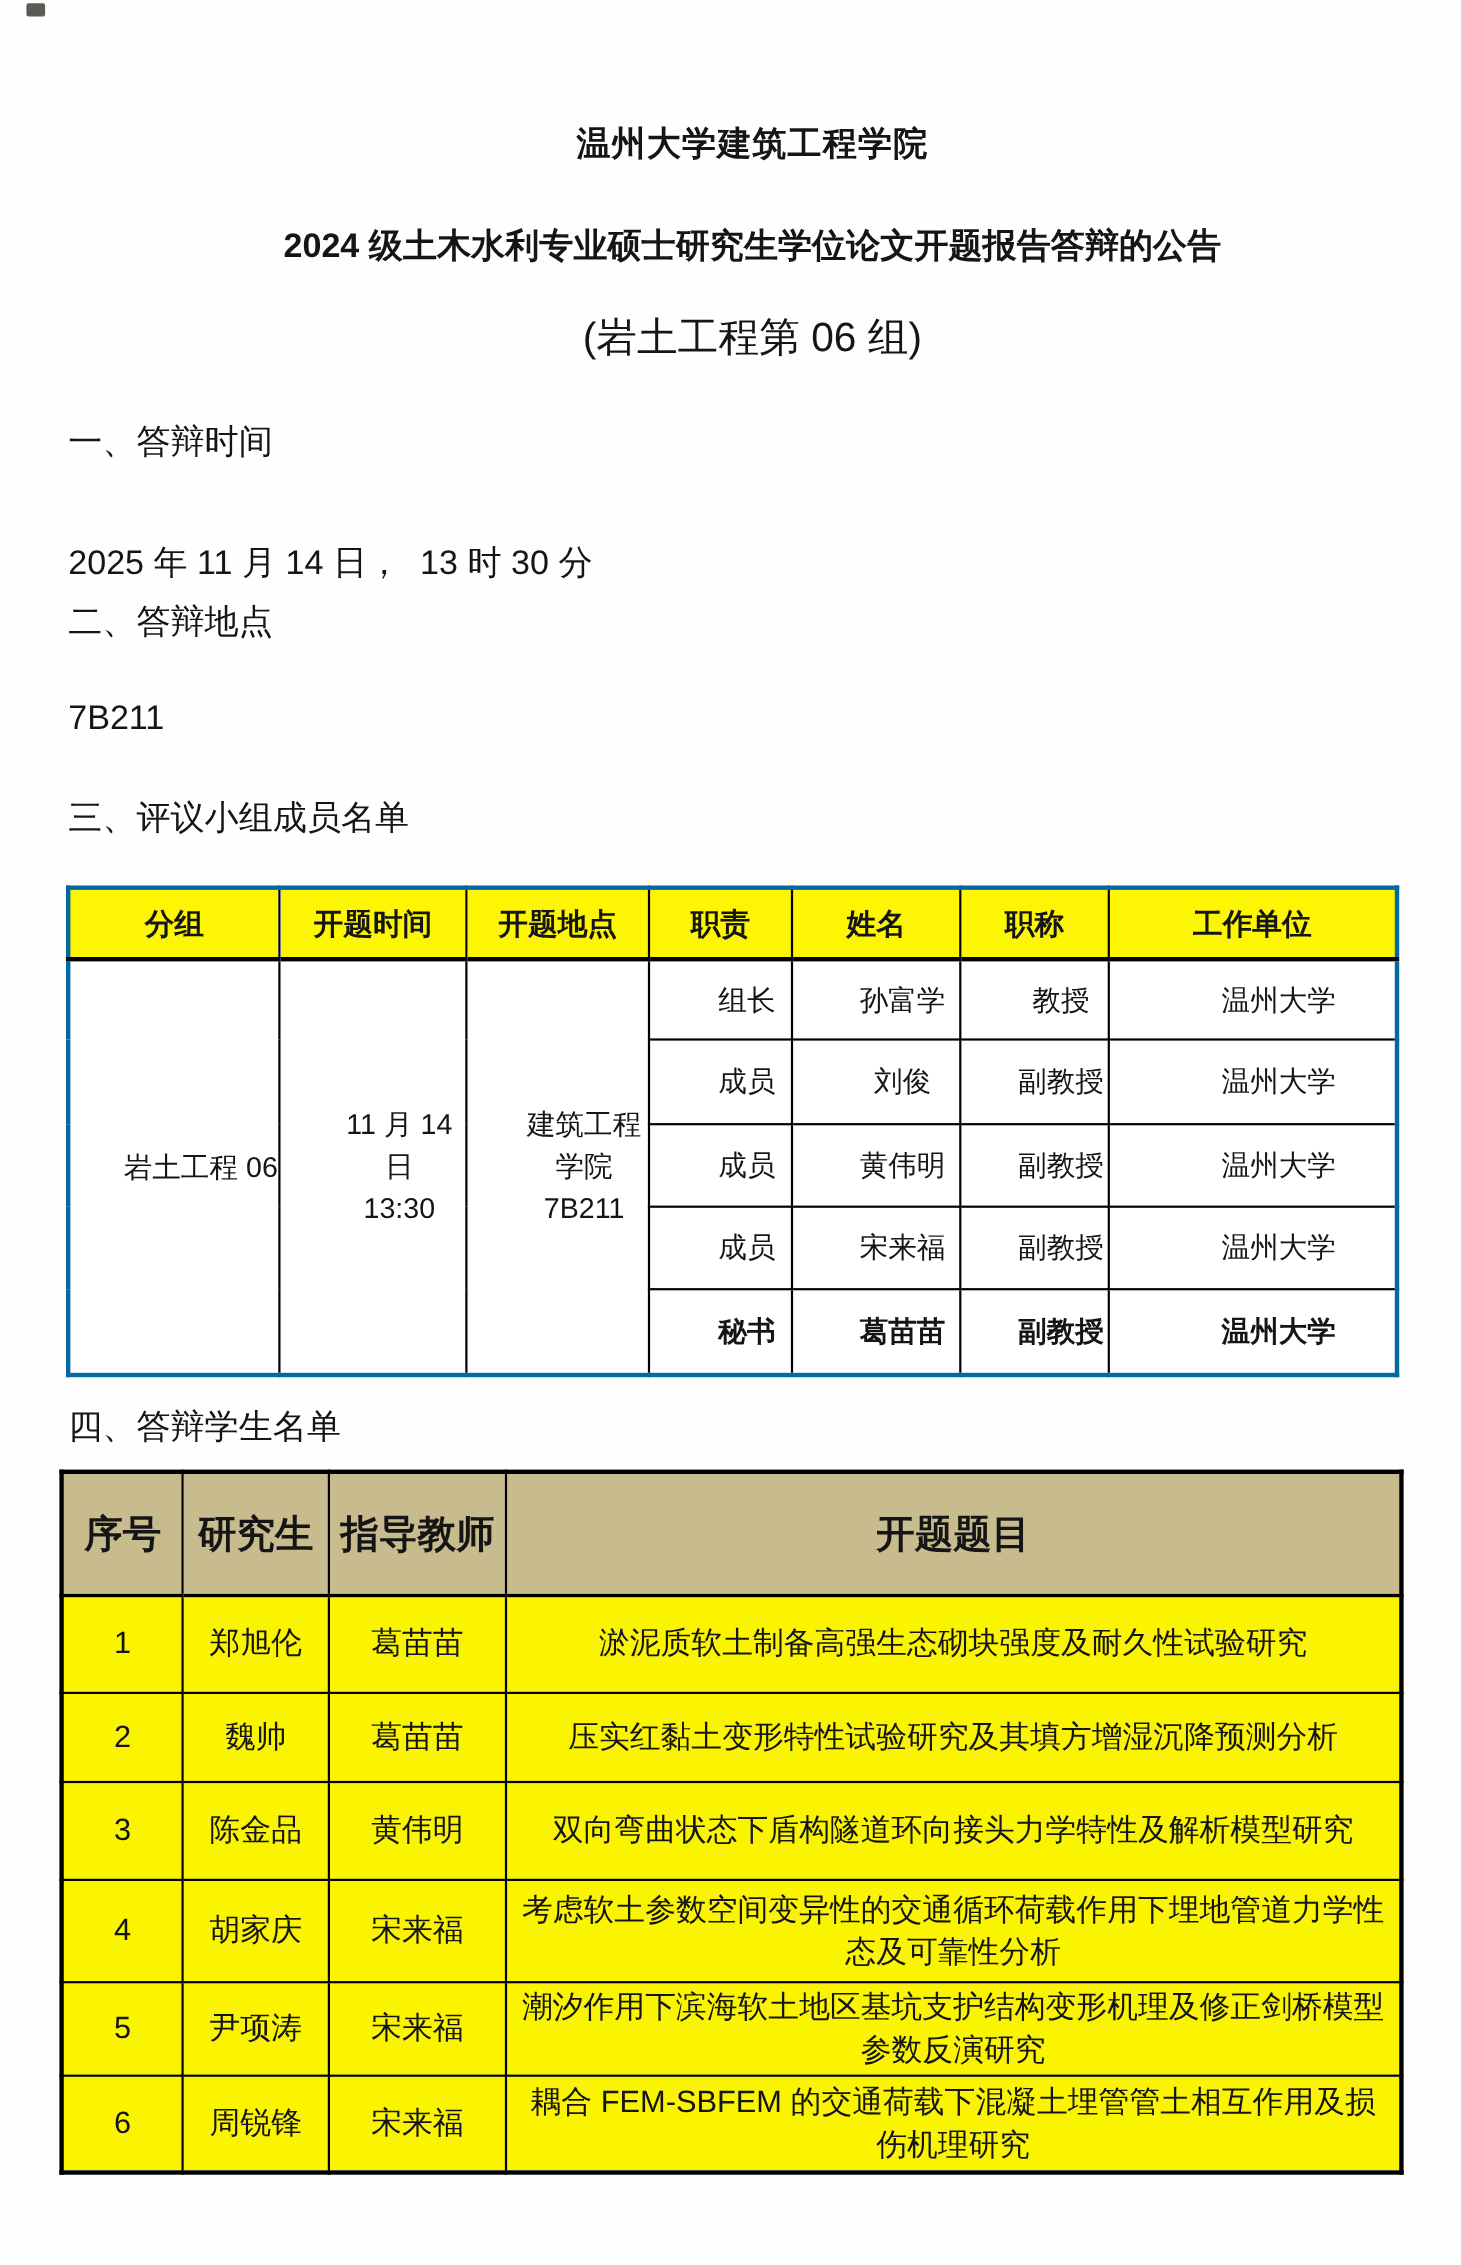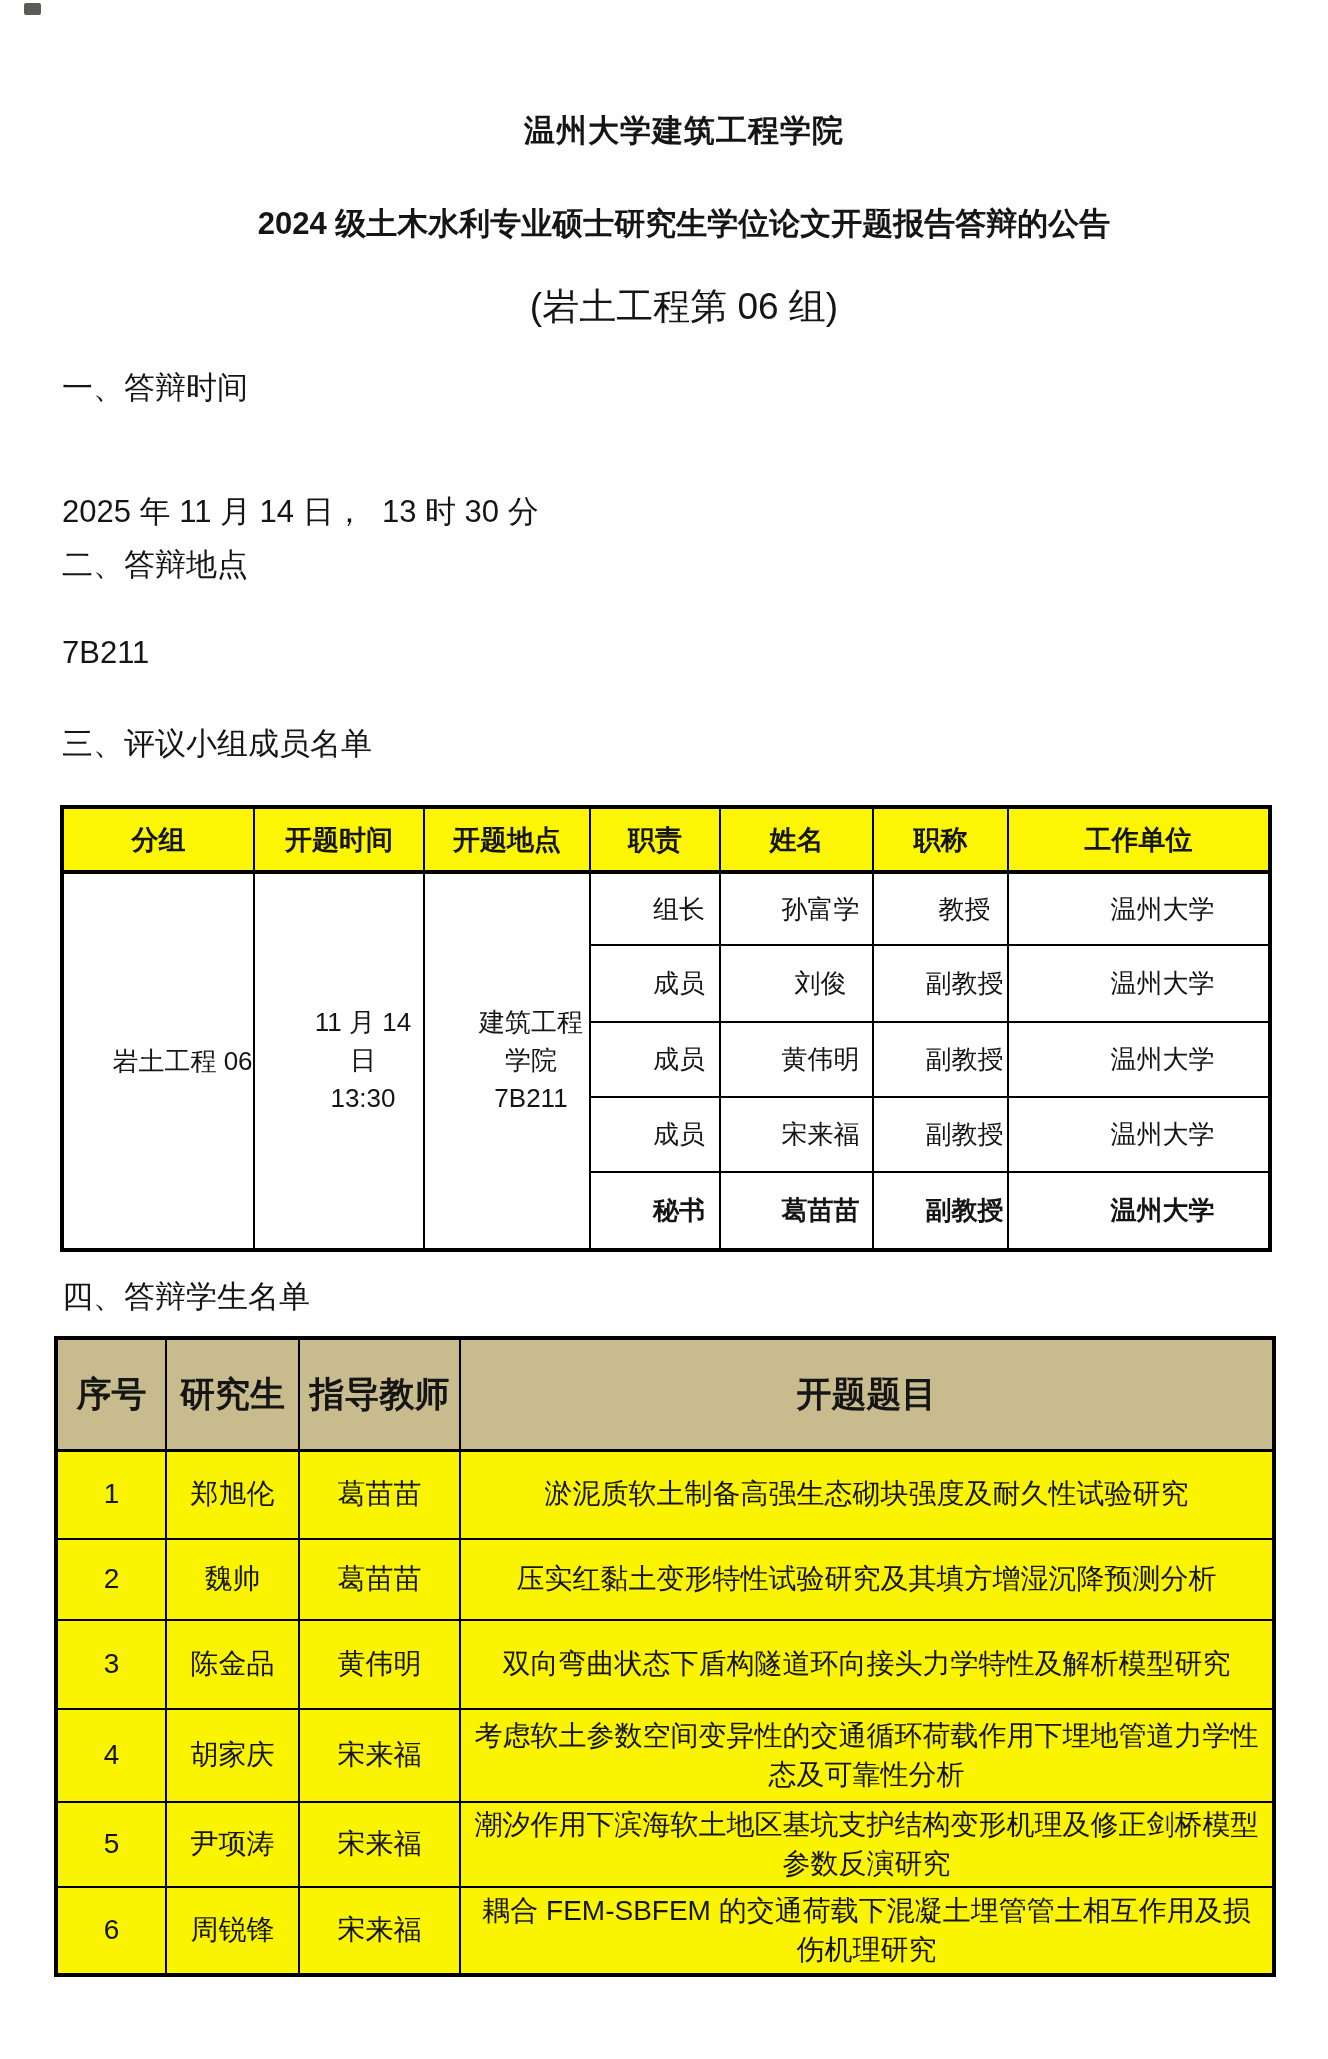--- a/index.html
+++ b/index.html
@@ -12,32 +12,32 @@
   .page { position:relative; width:1328px; height:2059px; background:#fefefe; overflow:hidden; }
 
   .artifact { position:absolute; left:24px; top:3px; width:17px; height:12px; background:#3f3f38; opacity:.85; border-radius:2px; }
 
   .centered { position:absolute; left:0; right:0; text-align:center;margin-left:40px; }
   .title-main { top:110px; font-size:31px; font-weight:bold; letter-spacing:1px; }
   .title-sub  { top:203px; font-size:31px; font-weight:bold; }
   .title-group{ top:282px; font-size:37px; font-weight:normal; }
 
   .lineblock { position:absolute; left:62px; font-size:31px; white-space:pre-wrap; }
-  .sec1  { top:367px; }
+  .sec1  { top:381px; }
   .body1 { top:463px;margin-top:28px; }
   .sec2  { top:544px; }
   .body2 { top:635px; }
   .sec3  { top:723px; }
   .sec4  { top:1276px; }
 
   table { border-collapse:collapse; table-layout:fixed; position:absolute; background:#fff; }
   td, th { border:2px solid #000; text-align:center; vertical-align:middle; overflow:hidden; }
 
   
-  .tbl-committee { top:805px; left:60px; width:1208px; border:4px solid #000000; }
+  .tbl-committee { top:805px; left:60px; width:1208px; border:4px solid #0369a1; }
   .tbl-committee th {
     background:var(--t1-header-bg,#fcf503);
     font-size:27px; font-weight:bold; height:65px;
     border-bottom:4px solid #000;
   }
   .tbl-committee td { font-size:26px; font-weight:normal;padding-left:48px; }
   .tbl-committee .r1 td { height:73px; }
   .tbl-committee .r2 td { height:77px; }
   .tbl-committee .r3 td { height:75px; }
   .tbl-committee .r4 td { height:75px; }

